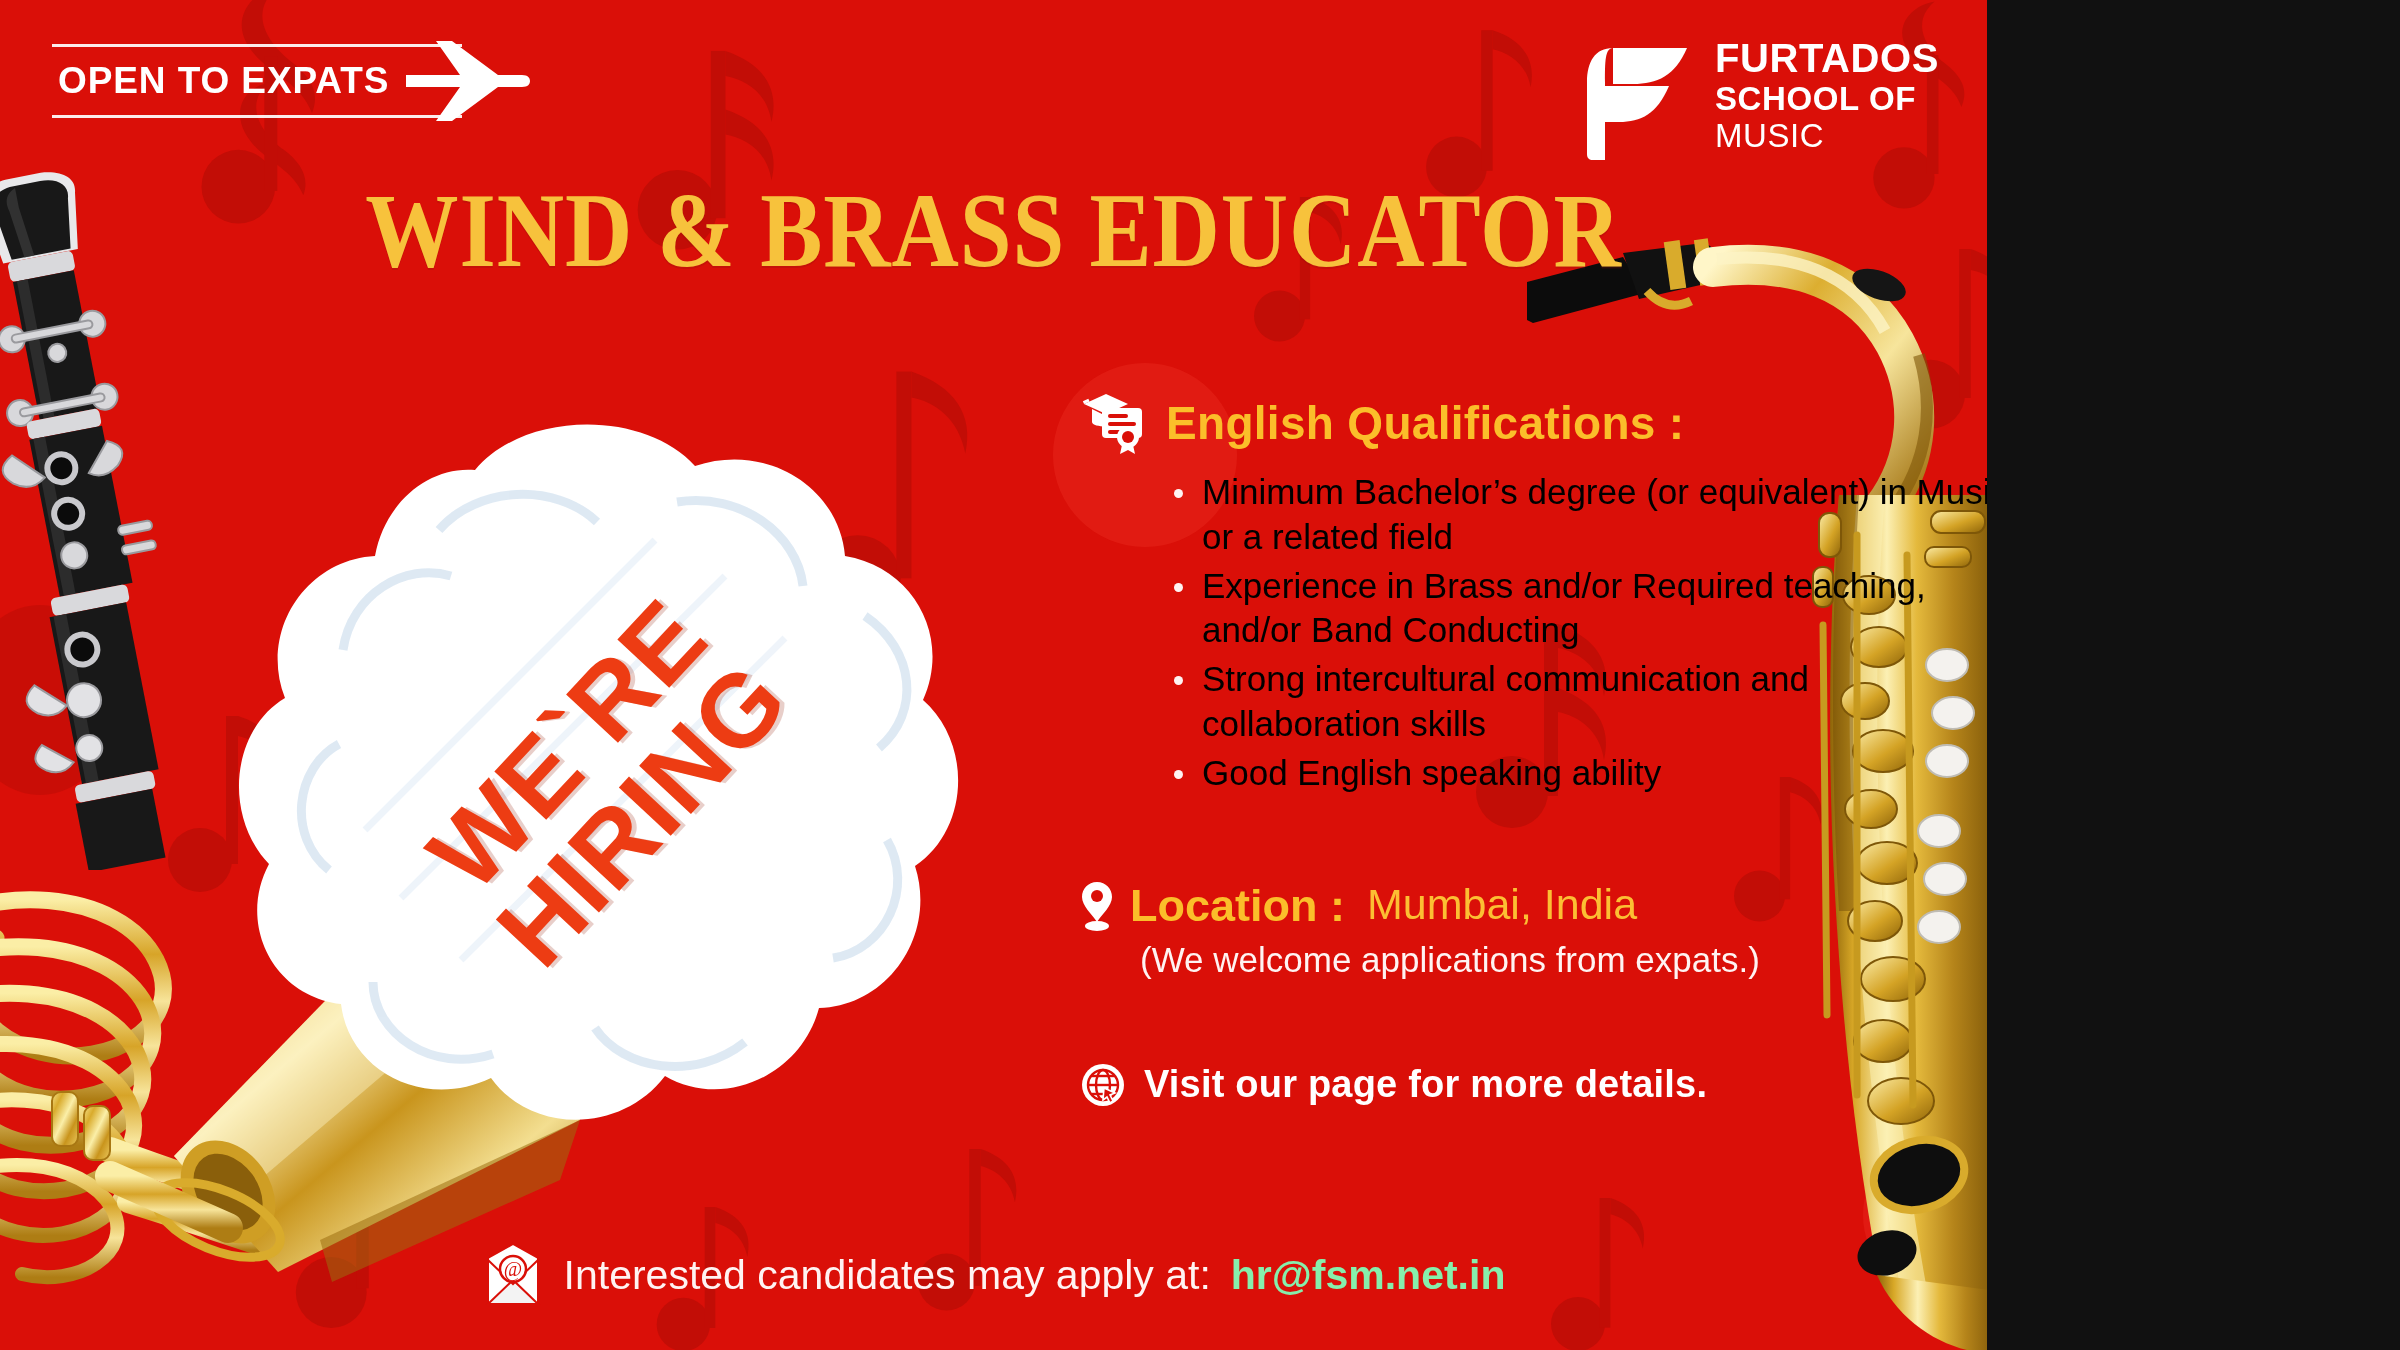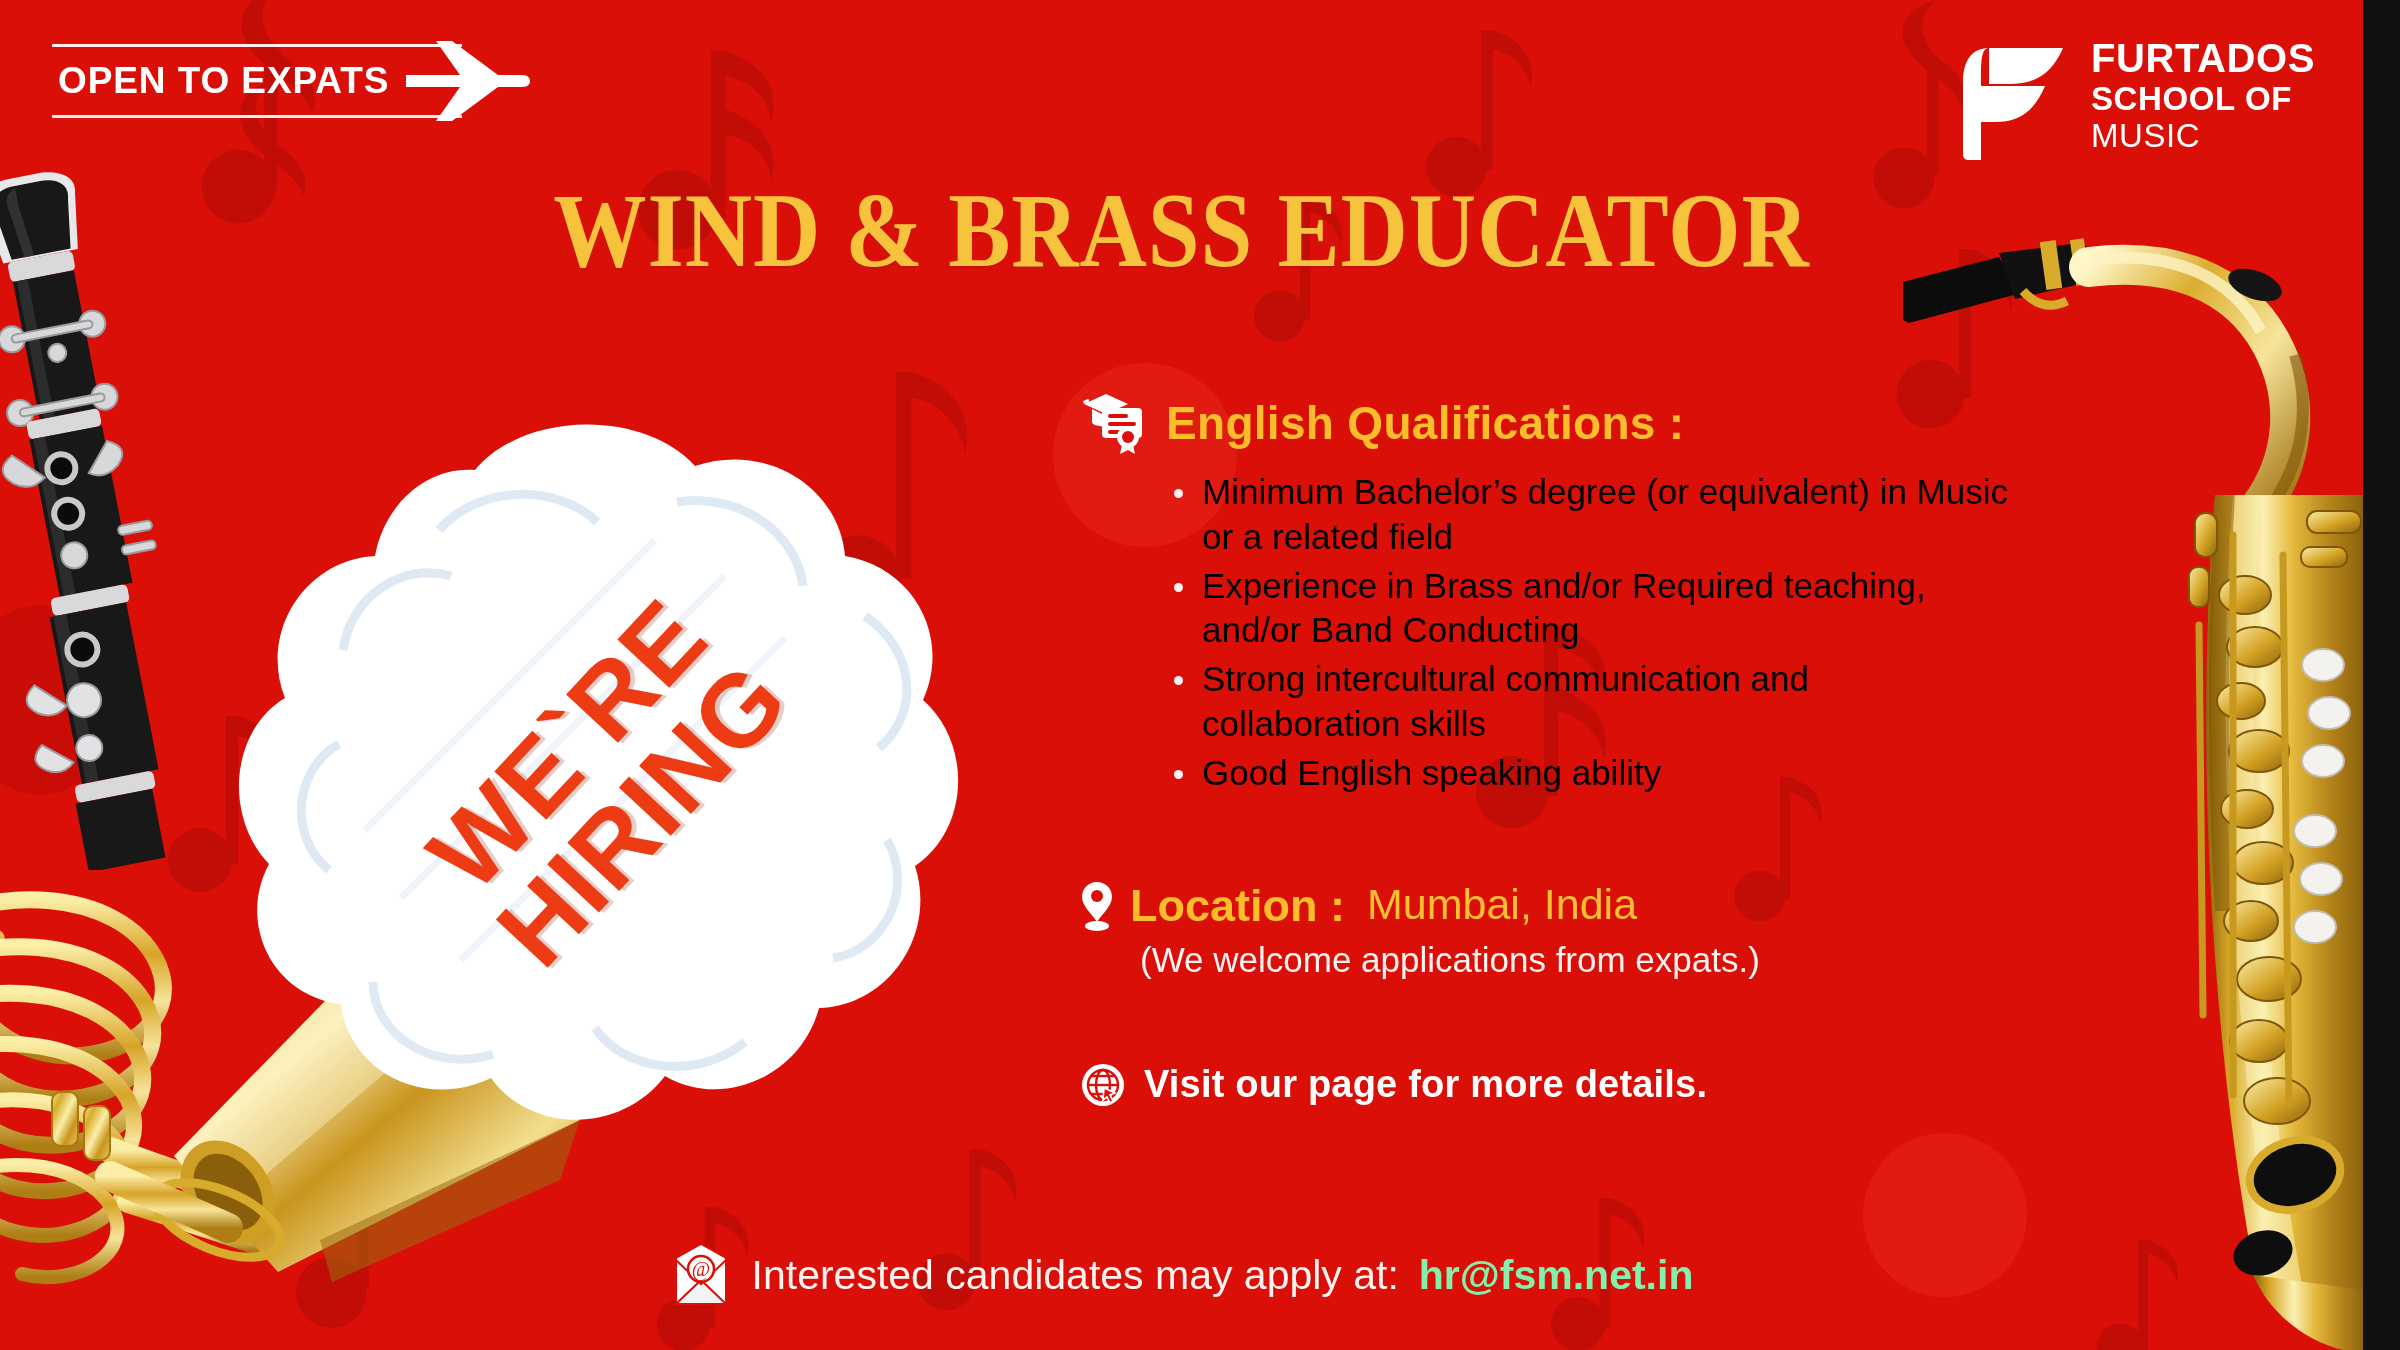--- a/index.html
+++ b/index.html
@@ -2,21 +2,21 @@
 <html><head>
 <meta charset="utf-8">
 <style>
   html, body {
     margin: 0;
     padding: 0;
     background: #111;
   }
   #poster {
     position: relative;
-    width: 2363px;
+    width: 1987px;
     height: 1350px;
     overflow: hidden;
     background: #DA0F08;
     font-family: "Liberation Sans", sans-serif;
     -webkit-font-smoothing: antialiased;
   }
 
   
   .bg-notes { position:absolute; inset:0; pointer-events:none; }
   .bg-notes svg { position:absolute; }

